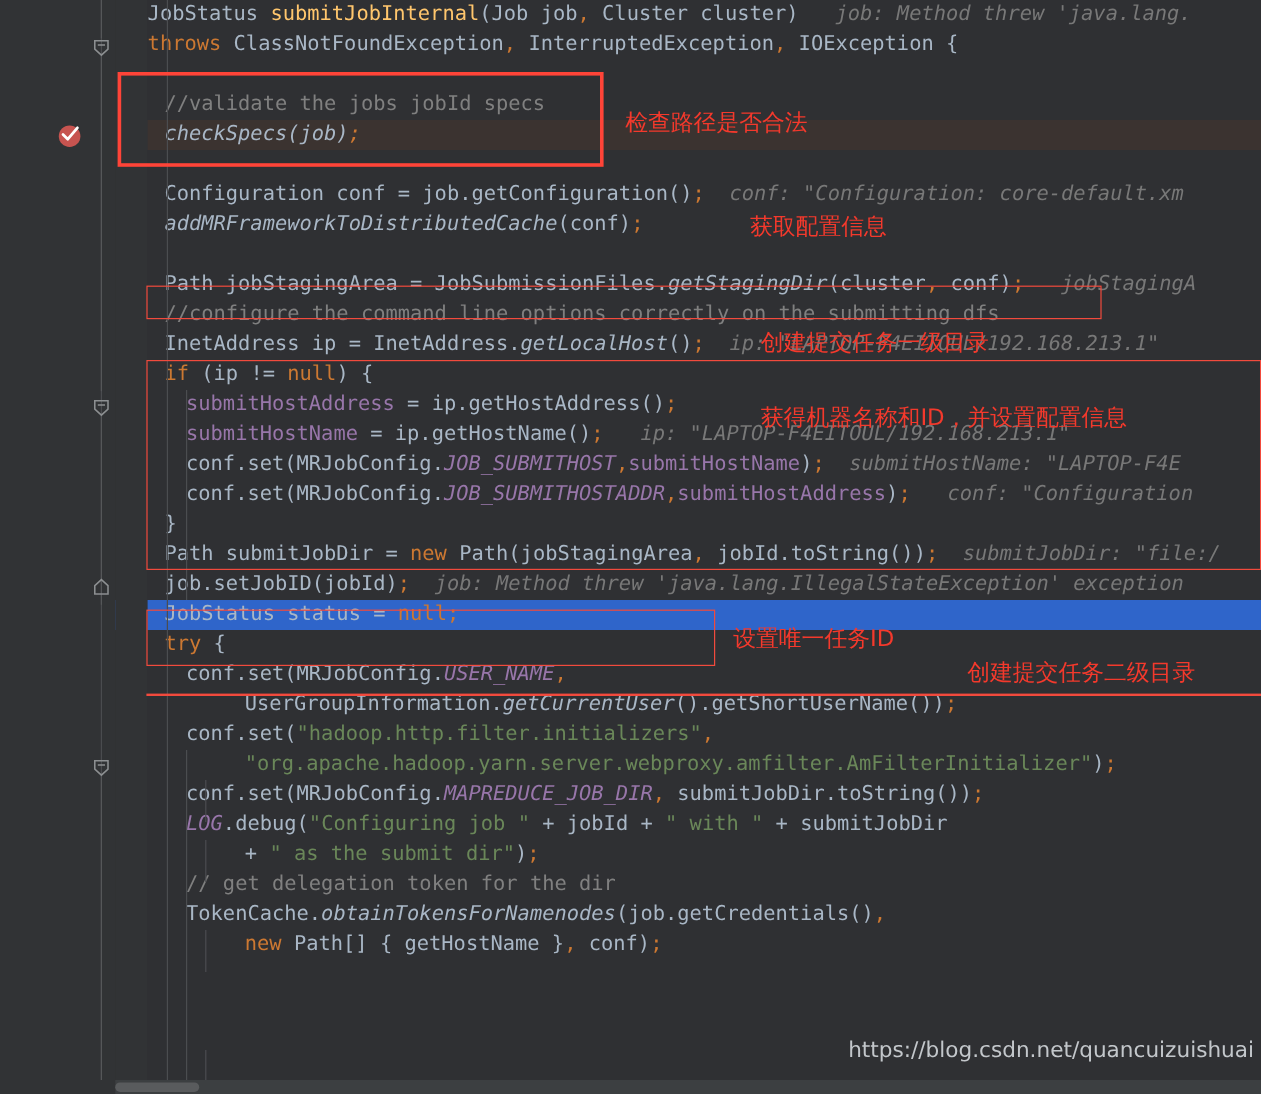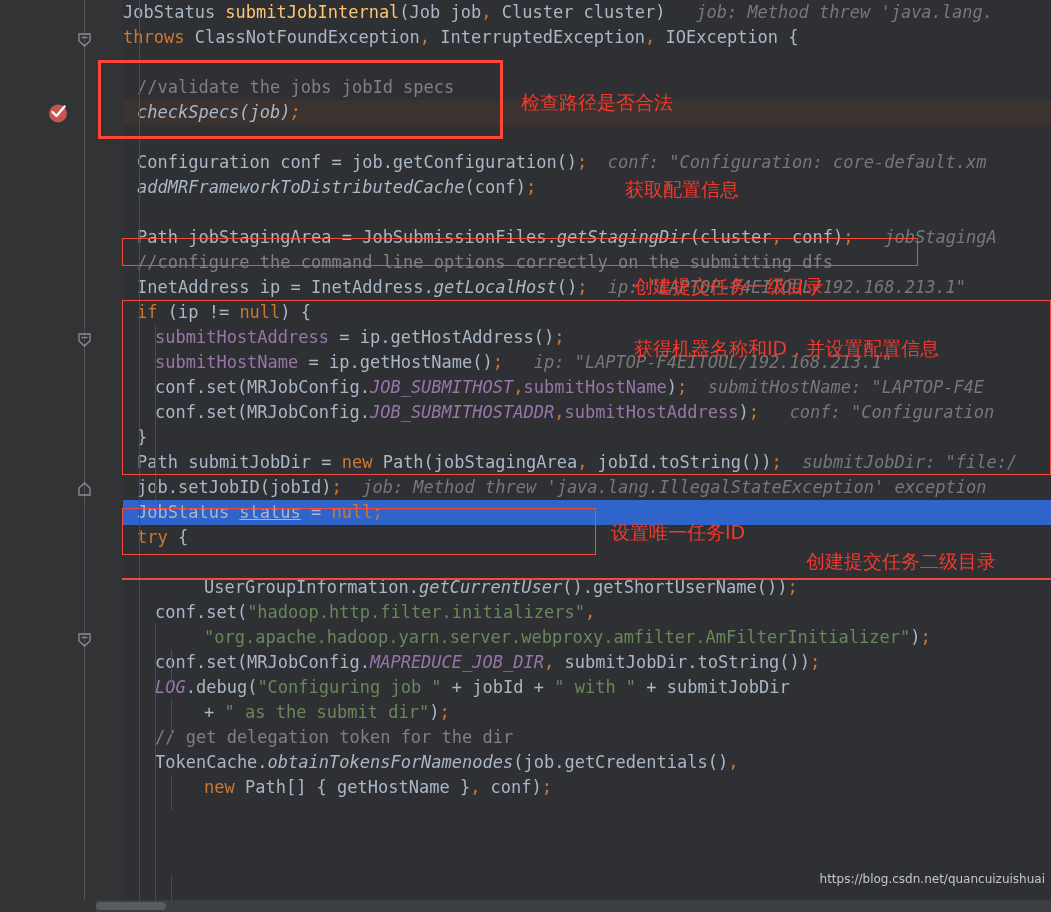--- a/index.html
+++ b/index.html
@@ -90,21 +90,21 @@
 
   
   .kw   { color: #cc7832; }
   .txt  { color: #a9b7c6; }
   .cmt  { color: #808080; }
   .str  { color: #6a8759; }
   .fn   { color: #a9b7c6; font-style: italic; }
   .stat { color: #9876aa; font-style: italic; }
   .fld  { color: #9876aa; }
   .hint { color: #787878; font-style: italic; }
-  .ulin { text-decoration: underline; }
+  .ulin { }
 
   
   .fold {
     position: absolute;
     left: 77px;
     width: 15px; height: 25px;
     z-index: 5;
   }
   .fold svg { display: block; }
   .foldline {
@@ -151,21 +151,21 @@
     z-index: 12;
   }
 
   
   .watermark {
     position: absolute;
     right: 6px;
     bottom: 26px;
     color: #c3c7cb;
     font-family: "DejaVu Sans", "Liberation Sans", sans-serif;
-    font-size: 12px;
+    font-size: 18px;
     z-index: 14;
     white-space: nowrap;
   }
 
   
   .hscroll-track {
     position: absolute;
     left: 96px; bottom: 0;
     width: 955px; height: 12px;
     background: #3c3f41;
@@ -317,20 +317,21 @@
       <span class="code" style="left:137px"><span class="txt">JobStatus </span><span class="txt ulin">status</span><span class="txt"> = </span><span class="kw">null;</span></span>
     </div>
 
     <div class="row">
       <span class="ln">157</span>
       <span class="code" style="left:137px"><span class="kw">try </span><span class="txt">{</span></span>
     </div>
 
     <div class="row">
       <span class="ln">158</span>
+      <span class="code" style="left:155px"><span class="txt">conf.set(MRJobConfig.</span><span class="stat">USER_NAME</span><span class="kw">,</span></span>
     </div>
 
     <div class="row">
       <span class="ln">159</span>
       <span class="code" style="left:204px"><span class="txt">UserGroupInformation.</span><span class="fn">getCurrentUser</span><span class="txt">().getShortUserName())</span><span class="kw">;</span></span>
     </div>
 
     <div class="row">
       <span class="ln">160</span>
       <span class="code" style="left:155px"><span class="txt">conf.set(</span><span class="str">"hadoop.http.filter.initializers"</span><span class="kw">,</span></span>

